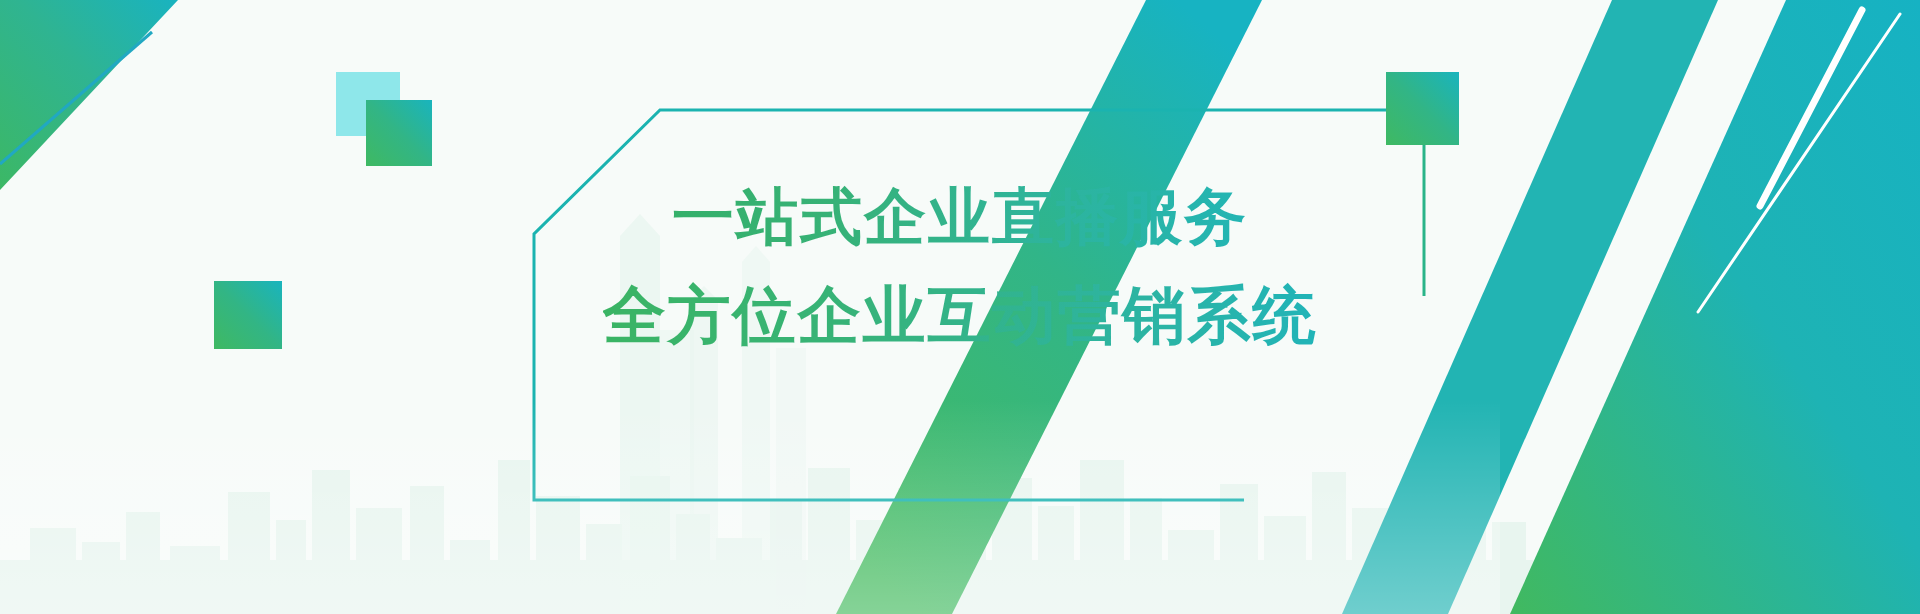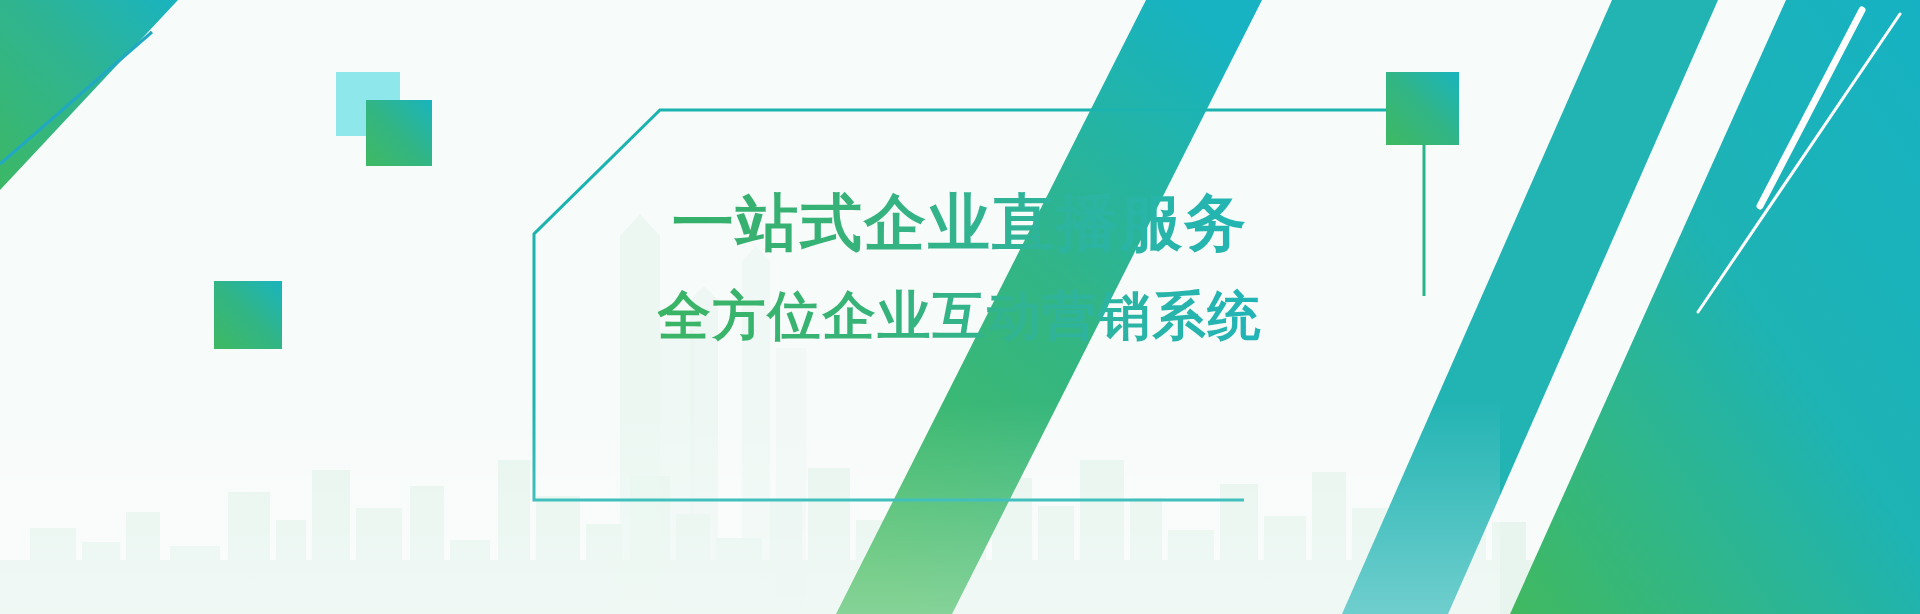--- a/index.html
+++ b/index.html
@@ -42,21 +42,21 @@
     letter-spacing: 2px;
     line-height: 1.32;
     white-space: nowrap;
     background: linear-gradient(90deg, #35b06a 0%, #37b277 28%, #2fb49a 62%, #23b5b4 100%);
     -webkit-background-clip: text;
     background-clip: text;
     color: transparent;
     -webkit-text-fill-color: transparent;
   }
   .headline-line.line-2 {
-    font-size: 53px;
+    font-size: 63px;
     background: linear-gradient(90deg, #3ab464 0%, #37b378 34%, #2eb49e 70%, #21b4b8 100%);
     -webkit-background-clip: text;
     background-clip: text;
     color: transparent;
     margin-top: 17px;
     -webkit-text-fill-color: transparent;
   }
 </style>
 </head>
 <body>

